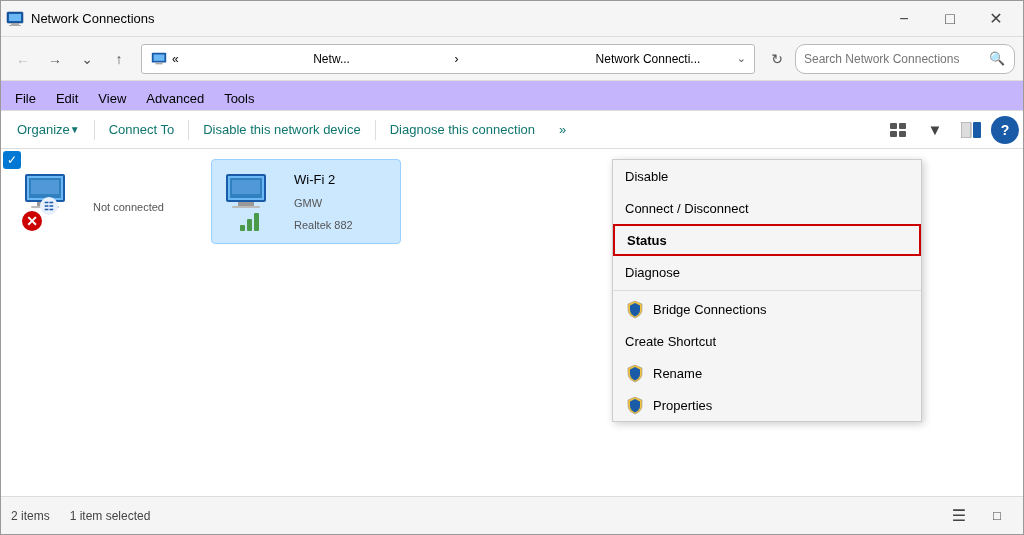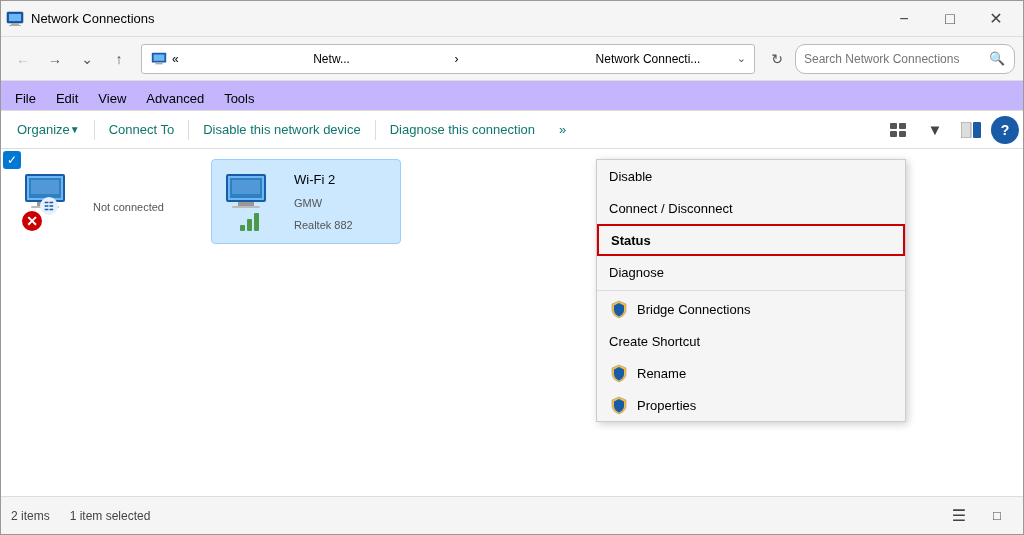--- a/index.html
+++ b/index.html
@@ -313,21 +313,21 @@
       align-items: center;
       justify-content: center;
       color: #fff;
       font-size: 12px;
     }
 
     
     .context-menu {
       position: absolute;
       top: 10px;
-      left: 595px;
+      left: 611px;
       width: 310px;
       background: #f5f5f5;
       border: 1px solid #ccc;
       box-shadow: 2px 2px 8px rgba(0,0,0,0.2);
       z-index: 100;
     }
 
     .ctx-item {
       height: 32px;
       display: flex;

